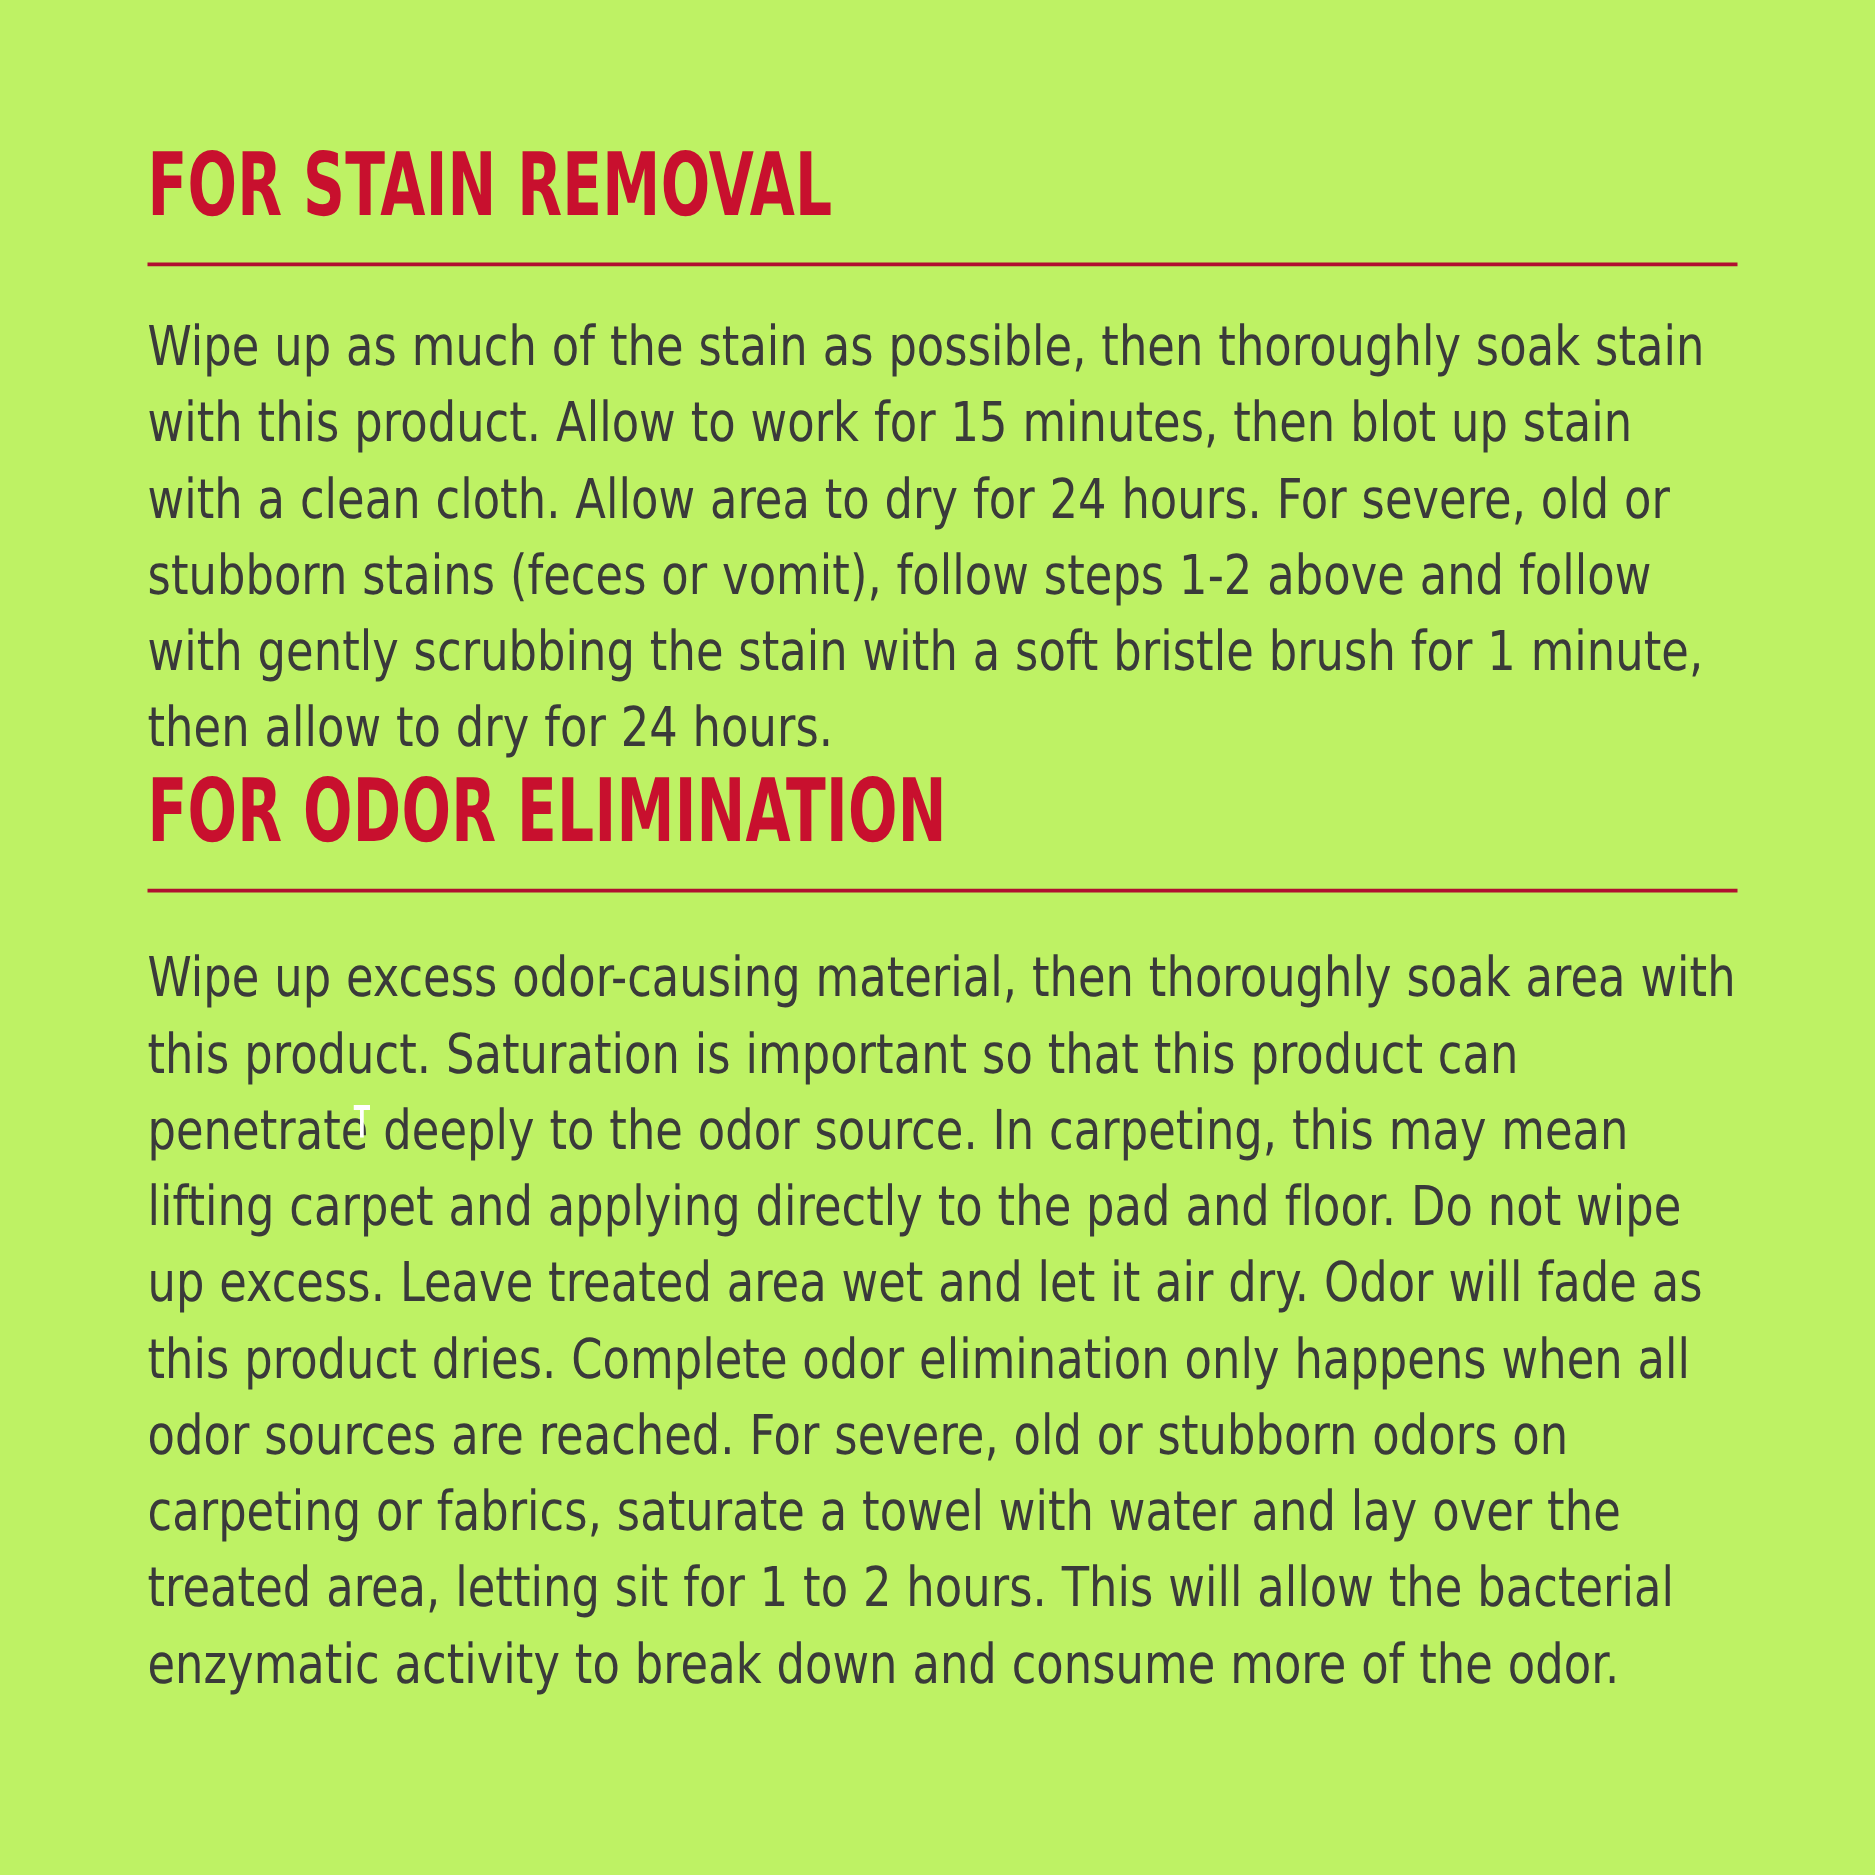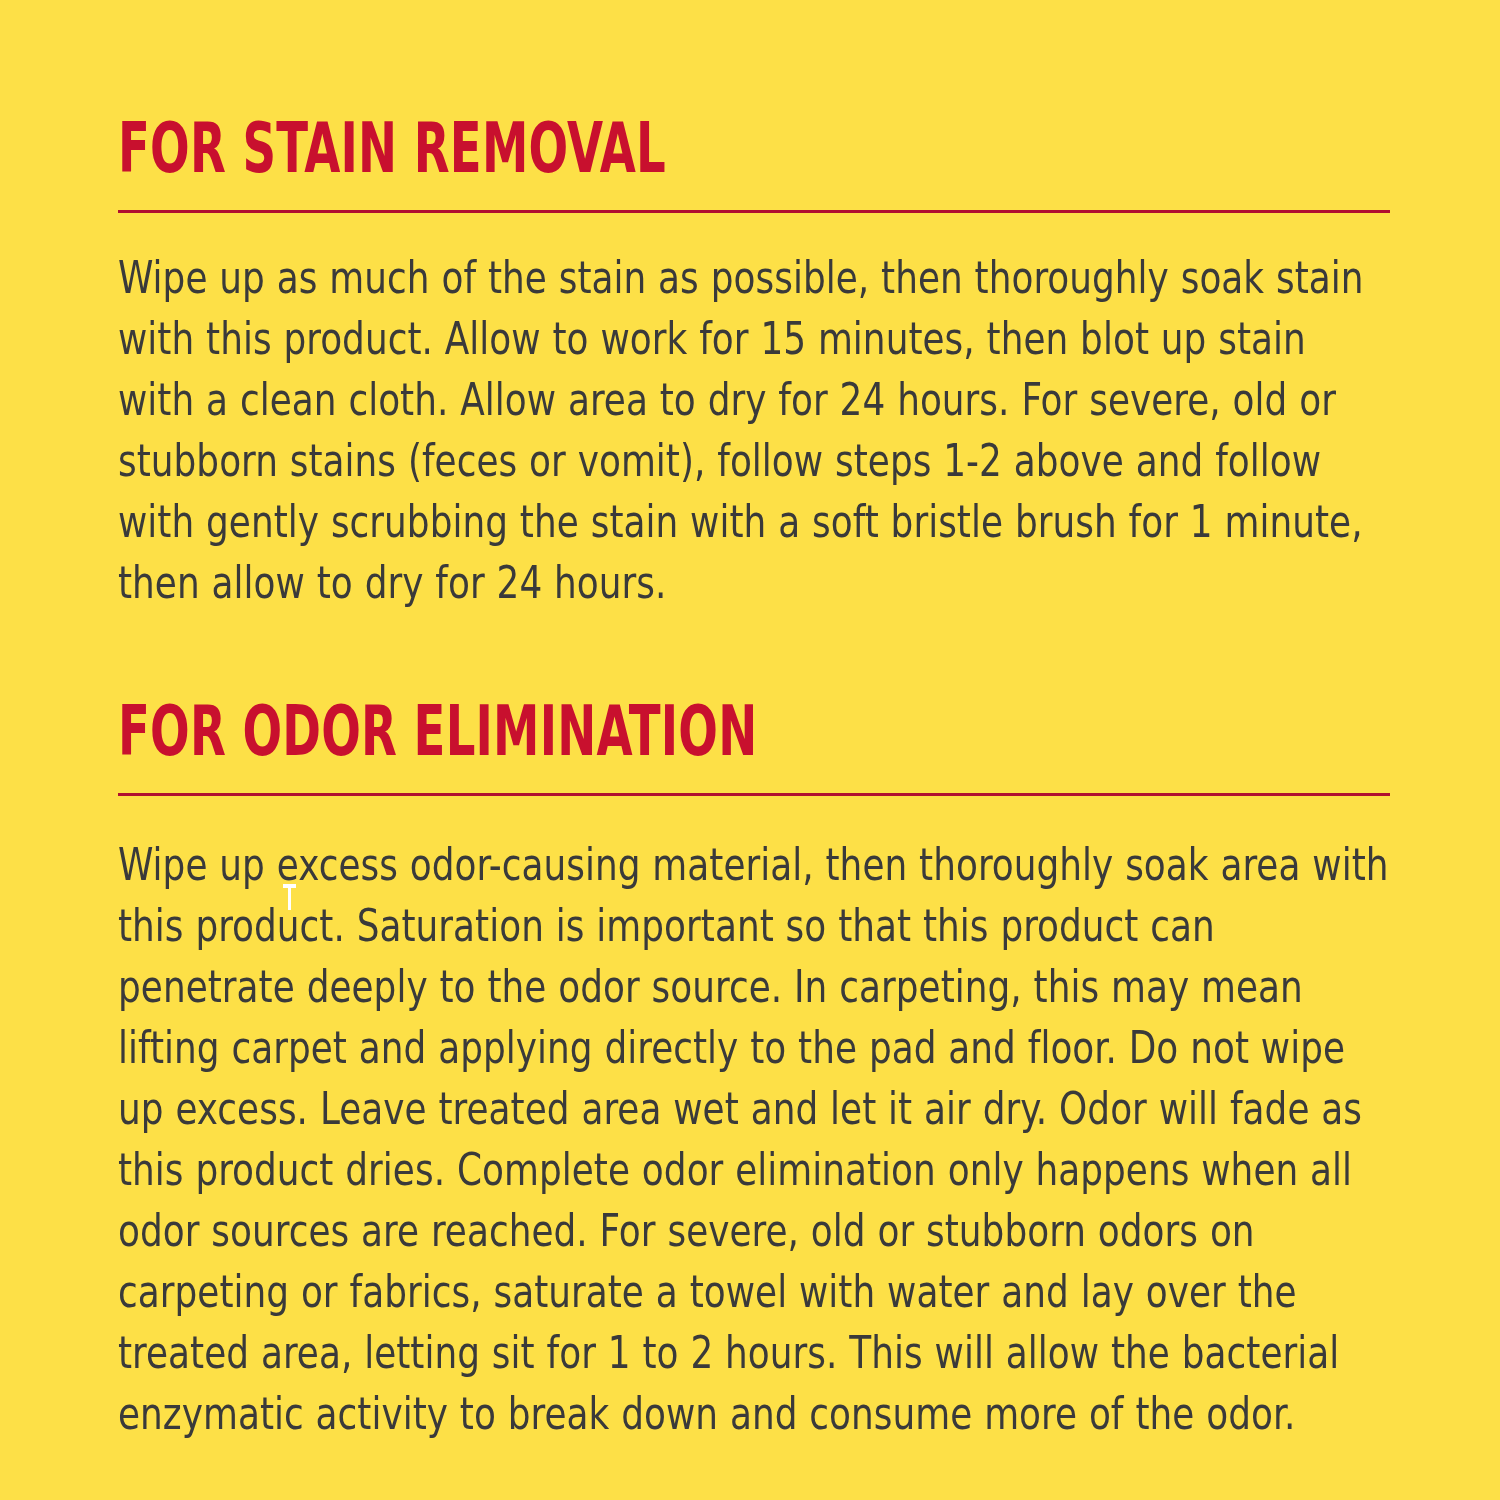--- a/index.html
+++ b/index.html
@@ -13,37 +13,36 @@
     height: 1500px;
     background: #f1f1f1;
     font-family: "Liberation Sans", "DejaVu Sans", sans-serif;
     overflow: hidden;
   }
 
   .page {
     position: relative;
     width: 1500px;
     height: 1500px;
-    background: #fde047;
+    background: #bef264;
     box-sizing: border-box;
   }
 
   .content {
     position: absolute;
     left: 118px;
     top: 112px;
     width: 1272px;
   }
 
   .section {
     position: relative;
   }
 
   .section + .section {
-    margin-top: 82px;
   }
 
   
   .section-heading {
     color: #c8102e;
     font-family: "Liberation Sans Narrow", "DejaVu Sans Condensed", "Liberation Sans", sans-serif;
     font-weight: 700;
     font-size: 70px;
     line-height: 72px;
     letter-spacing: 0.3px;

